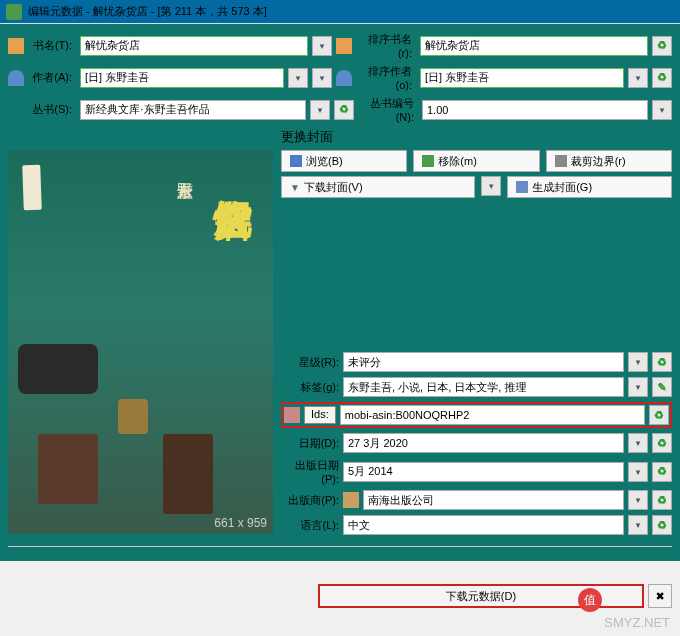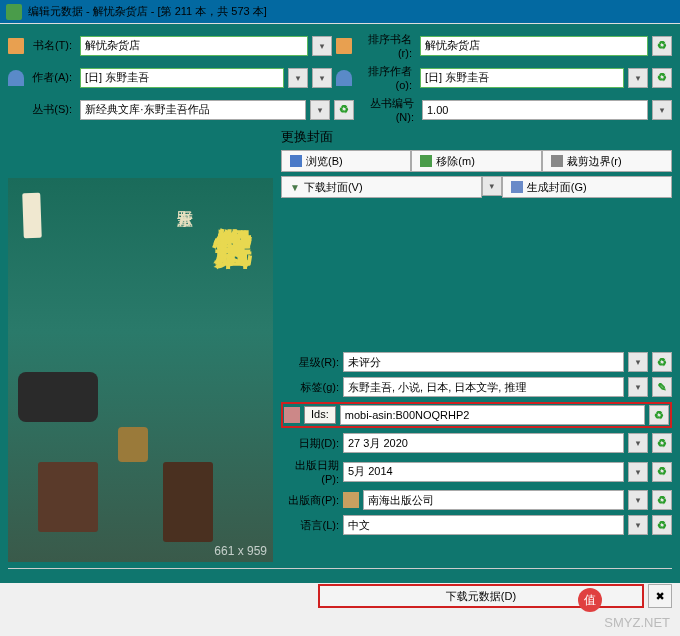--- a/index.html
+++ b/index.html
@@ -12,31 +12,31 @@
 .label-wide { width: 60px; text-align: right; padding-right: 4px; }
 .ico { width: 16px; height: 16px; display: inline-flex; align-items: center; justify-content: center; flex-shrink: 0; }
 .ico-book { background: #e8a050; border-radius: 1px; }
 .ico-person { background: #5a8ac8; border-radius: 50% 50% 0 0; }
 input[type=text] { height: 20px; padding: 0 4px; border: 1px solid #5cb85c; background: #fff; }
 input.plain { border: 1px solid #aaa; }
 .dropdown-btn { width: 20px; height: 20px; background: #e8e8e8; border: 1px solid #aaa; display: flex; align-items: center; justify-content: center; cursor: pointer; }
 .dropdown-btn::after { content: "▾"; font-size: 9px; color: #555; }
 .main-area { display: flex; gap: 8px; margin-top: 4px; }
 .cover-col { width: 265px; flex-shrink: 0; }
-.cover { width: 265px; height: 384px; background: linear-gradient(180deg, #1a6b5a 0%, #2a7a6a 40%, #3a5a4a 100%); position: relative; margin-top: 50px; overflow: hidden; }
+.cover { width: 265px; height: 384px; background: linear-gradient(180deg, #1a6b5a 0%, #2a7a6a 40%, #3a5a4a 100%); position: relative; margin-top: 22px; overflow: hidden; }
 .cover-title { position: absolute; right: 18px; top: 20px; writing-mode: vertical-rl; color: #e8d850; font-size: 38px; font-weight: bold; font-family: serif; line-height: 1.2; }
 .cover-author { position: absolute; right: 78px; top: 20px; writing-mode: vertical-rl; color: #e8e0c0; font-size: 16px; font-family: serif; }
 .cover-dim { position: absolute; bottom: 4px; right: 6px; color: rgba(255,255,255,0.7); font-size: 12px; }
 .cover-prop { position: absolute; left: 15px; top: 15px; width: 18px; height: 45px; background: #f0e8d0; border-radius: 2px; transform: rotate(-2deg); }
 .cover-furn { position: absolute; bottom: 30px; left: 30px; width: 60px; height: 70px; background: #5a3a2a; border-radius: 3px; }
 .cover-furn2 { position: absolute; bottom: 20px; right: 60px; width: 50px; height: 80px; background: #4a3020; border-radius: 3px; }
 .cover-pot { position: absolute; bottom: 100px; left: 110px; width: 30px; height: 35px; background: #9a7a3a; border-radius: 4px; }
 .right-col { flex: 1; }
 .section-label { font-size: 13px; margin-bottom: 4px; display: block; }
-.btn-row { display: flex; margin-bottom: 4px; }
+.btn-row { display: flex; gap: 6px; margin-bottom: 4px; }
 .btn { height: 22px; background: #f8f8f8; border: 1px solid #aaa; display: flex; align-items: center; padding: 0 8px; cursor: pointer; gap: 4px; }
 .btn-ico { width: 12px; height: 12px; }
 .ico-browse { background: #4a7ac8; }
 .ico-trim { background: #4a9c4a; }
 .ico-crop { background: #888; }
 .ico-dl::before { content: "▼"; color: #4a7a4a; font-size: 10px; }
 .ico-gen { background: #6a8ac8; }
 .meta-row { display: flex; align-items: center; margin-bottom: 5px; gap: 4px; }
 .meta-label { width: 58px; text-align: right; font-size: 11px; }
 .meta-input { flex: 1; height: 20px; border: 1px solid #aaa; background: #fff; padding: 4px 4px; }

